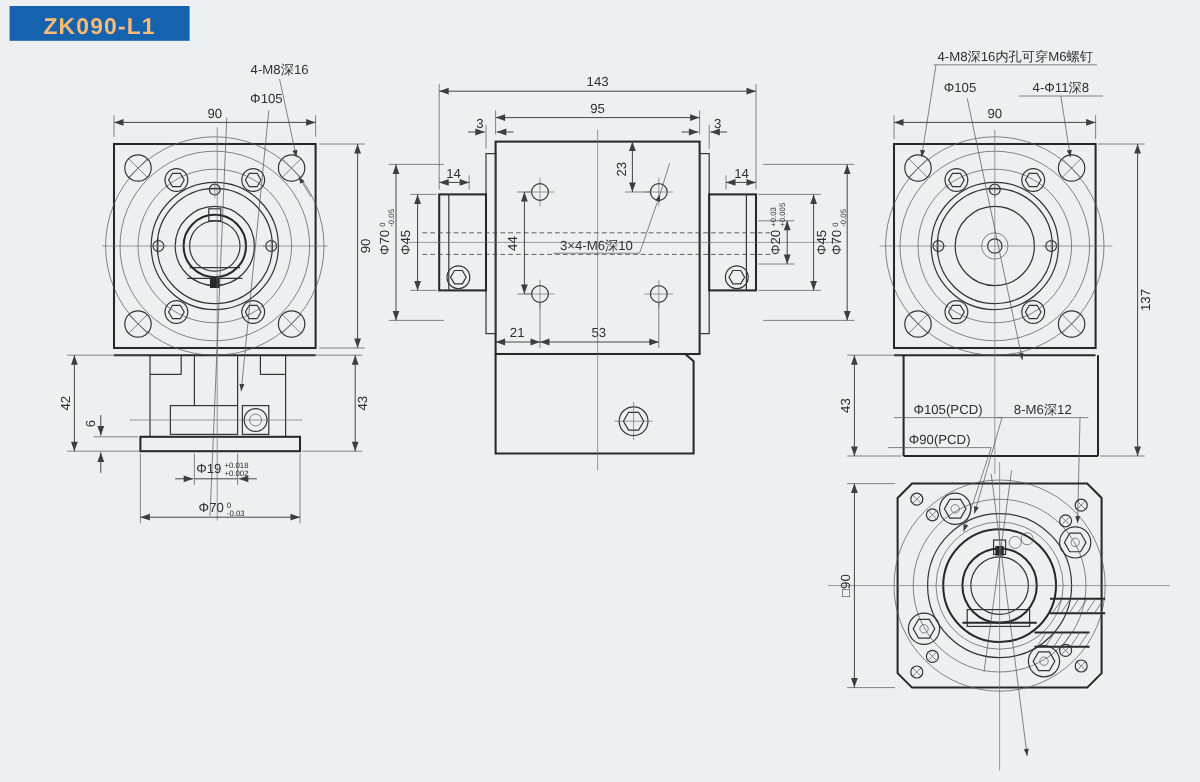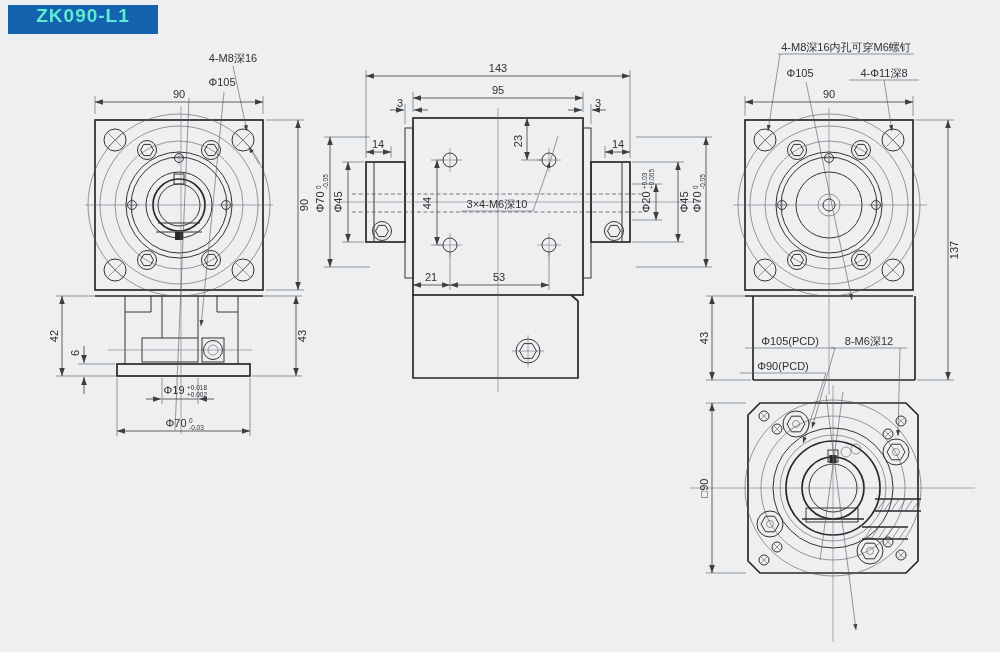--- a/index.html
+++ b/index.html
@@ -1,19 +1,19 @@
 <!DOCTYPE html>
 <html><head>
 <meta charset="utf-8">
 <style>
   html,body{margin:0;padding:0;background:#e3e5e8;}
   .page{position:relative;width:1000px;height:652px;background:#edeff1;overflow:hidden;
         font-family:"Liberation Sans","DejaVu Sans",sans-serif;}
   .badge{position:absolute;left:8px;top:5px;width:150px;height:29px;background:#1563ae;
-         color:#5eead4;display:flex;align-items:flex-start;justify-content:center;
+         color:#fdba74;display:flex;align-items:flex-end;justify-content:center;
          font-size:19px;font-weight:bold;letter-spacing:1px;}
   svg{position:absolute;left:0;top:0;}
   svg text{fill:#2e3032;font-size:11px;font-family:"Liberation Sans","DejaVu Sans",sans-serif;}
   svg text.tol{font-size:6.5px;}
   .o2{stroke:#26282a;stroke-width:1.7;fill:none;stroke-linejoin:miter;}
   .o1{stroke:#323436;stroke-width:1.0;fill:none;}
   .thin{stroke:#55585a;stroke-width:.6;fill:none;}
   .cl{stroke:#6a6d70;stroke-width:.55;fill:none;}
   .dash{stroke:#45484a;stroke-width:.7;fill:none;stroke-dasharray:4 2.5;}
   .dim{stroke:#3c3e40;stroke-width:.8;fill:none;}

